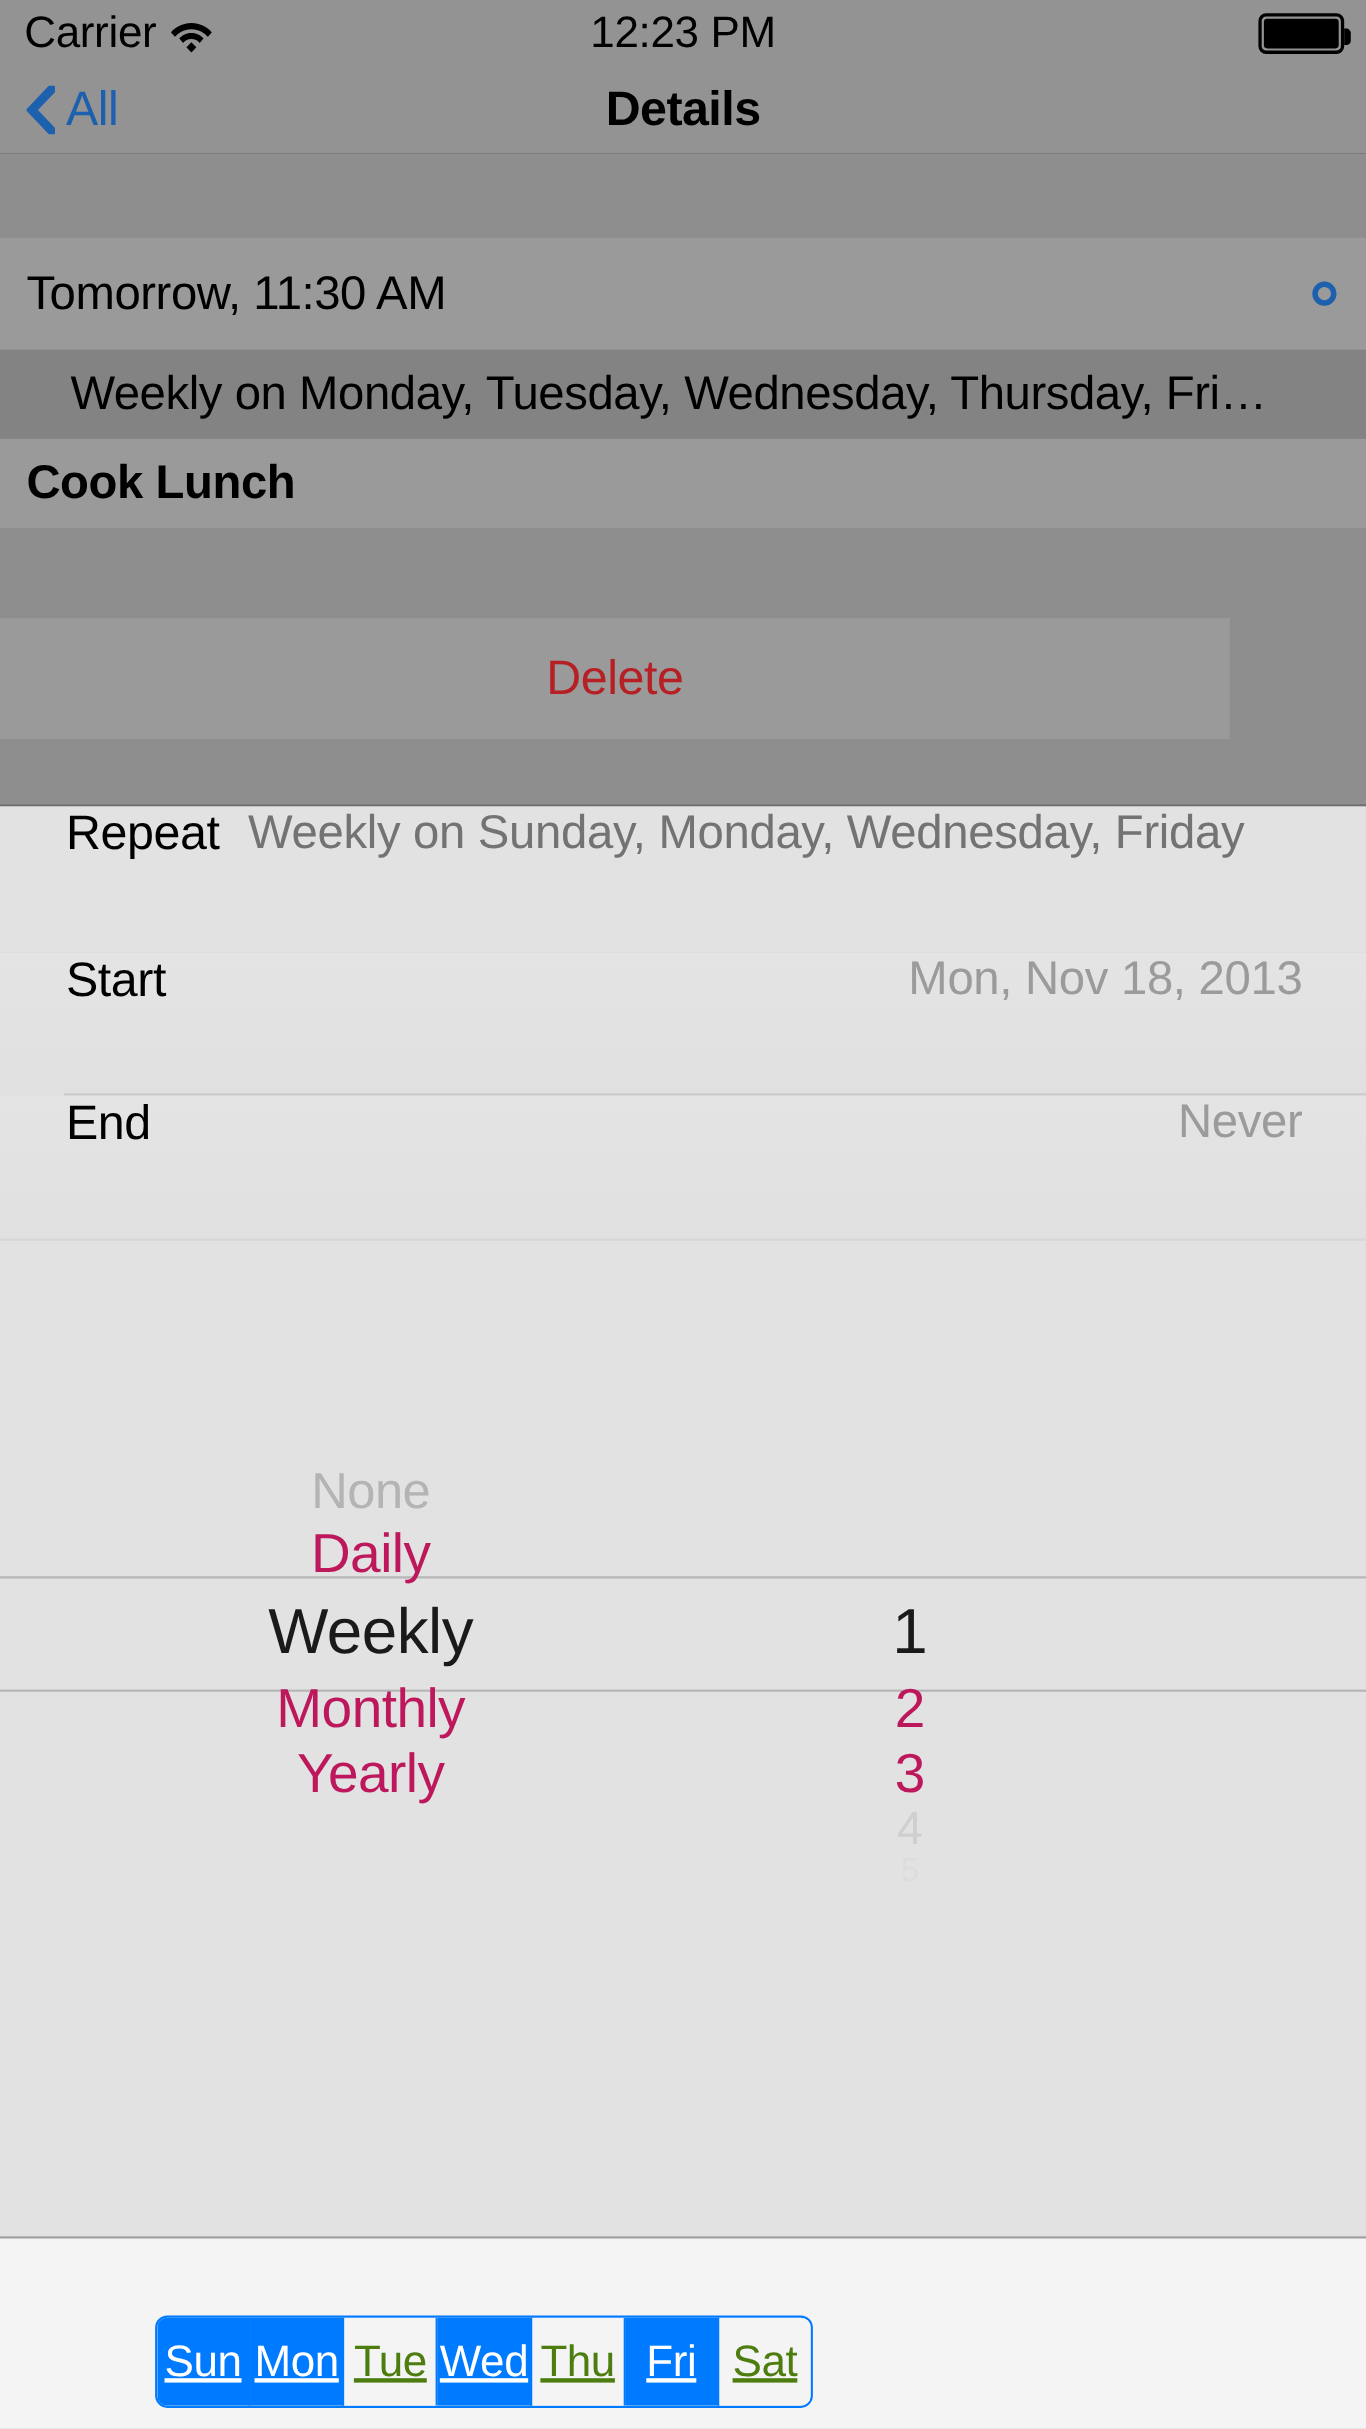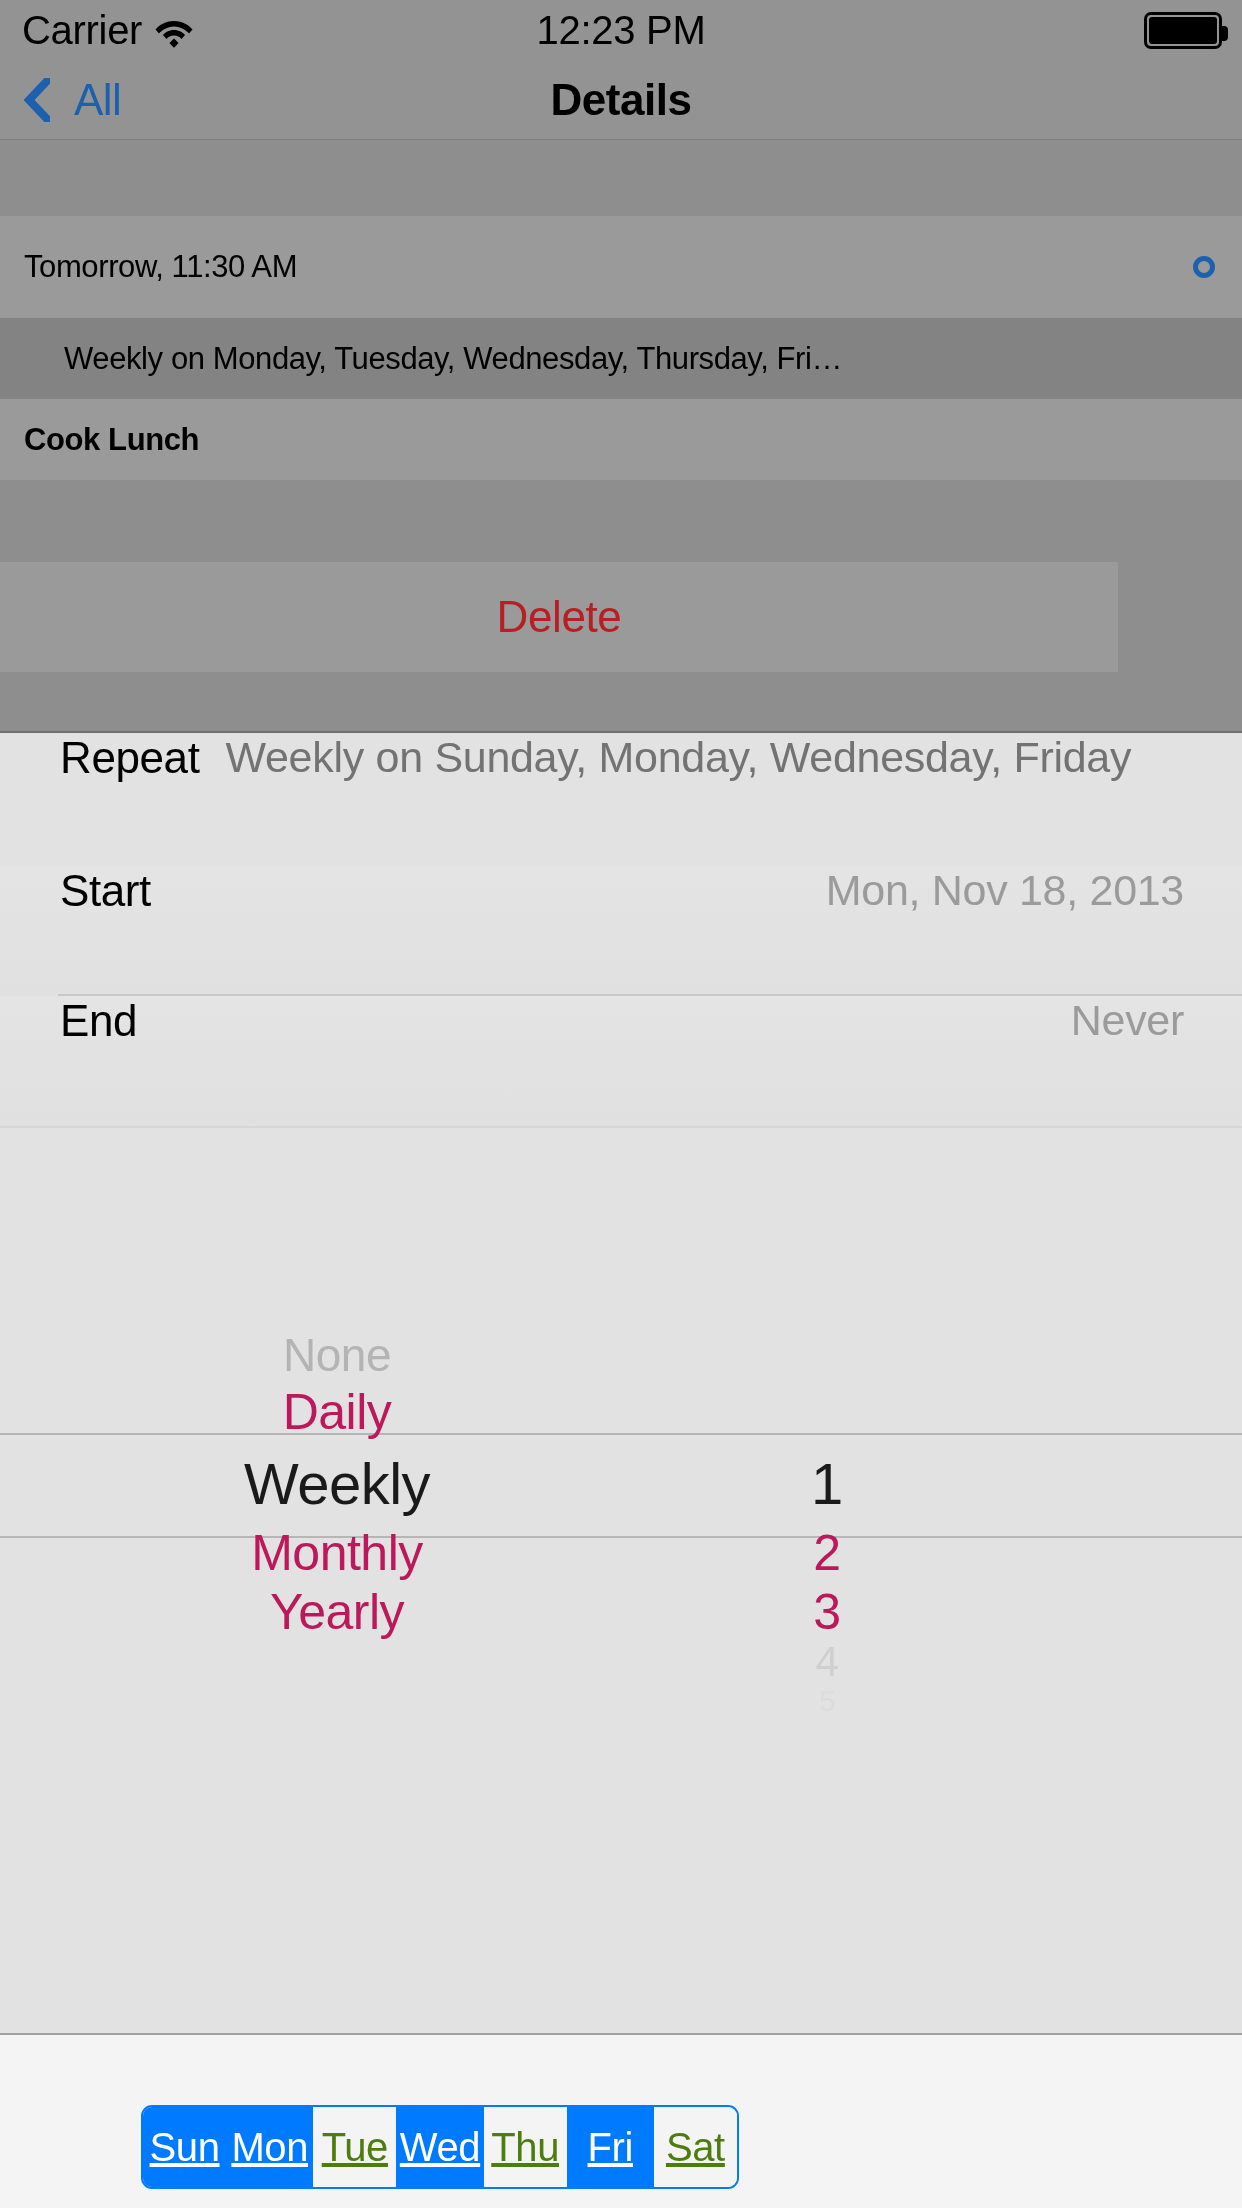--- a/index.html
+++ b/index.html
@@ -57,21 +57,21 @@
   
   #nav-bar {
     position: absolute; left: 0; top: 60px;
     width: 1242px; height: 80px;
     background: #939393;
     border-bottom: 1px solid #7d7d7d;
     box-sizing: border-box;
   }
   #back-button {
     position: absolute; left: 24px; top: 0; height: 79px;
-    display: flex; align-items: center; gap: 24px;
+    display: flex; align-items: center; gap: 10px;
     cursor: pointer;
   }
   #back-chevron { width: 26px; height: 44px; flex: none; }
   #back-label {
     font-size: 44px; color: #1c60ae; line-height: 1;
     letter-spacing: -0.5px;
   }
   #nav-title {
     position: absolute; left: 0; top: 0; width: 1242px; height: 79px;
     display: flex; align-items: center; justify-content: center;
@@ -90,21 +90,21 @@
   }
   .list-row {
     width: 1242px;
     background: #9a9a9a;
     box-sizing: border-box;
     position: relative;
     display: flex; align-items: center;
   }
   .list-row.selected { background: #838383; padding-left: 40px; }
   .row-text {
-    font-size: 31px; color: #000; letter-spacing: -0.4px;
+    font-size: 43px; color: #000; letter-spacing: -0.4px;
     padding-left: 24px;
     white-space: nowrap; overflow: hidden;
   }
   .row-text.bold { font-weight: bold; }
   #reminder-circle {
     position: absolute; right: 27px; top: 50%;
     transform: translateY(-50%);
     width: 22px; height: 22px;
     border: 5px solid #1c60ae; border-radius: 50%;
     box-sizing: border-box;

